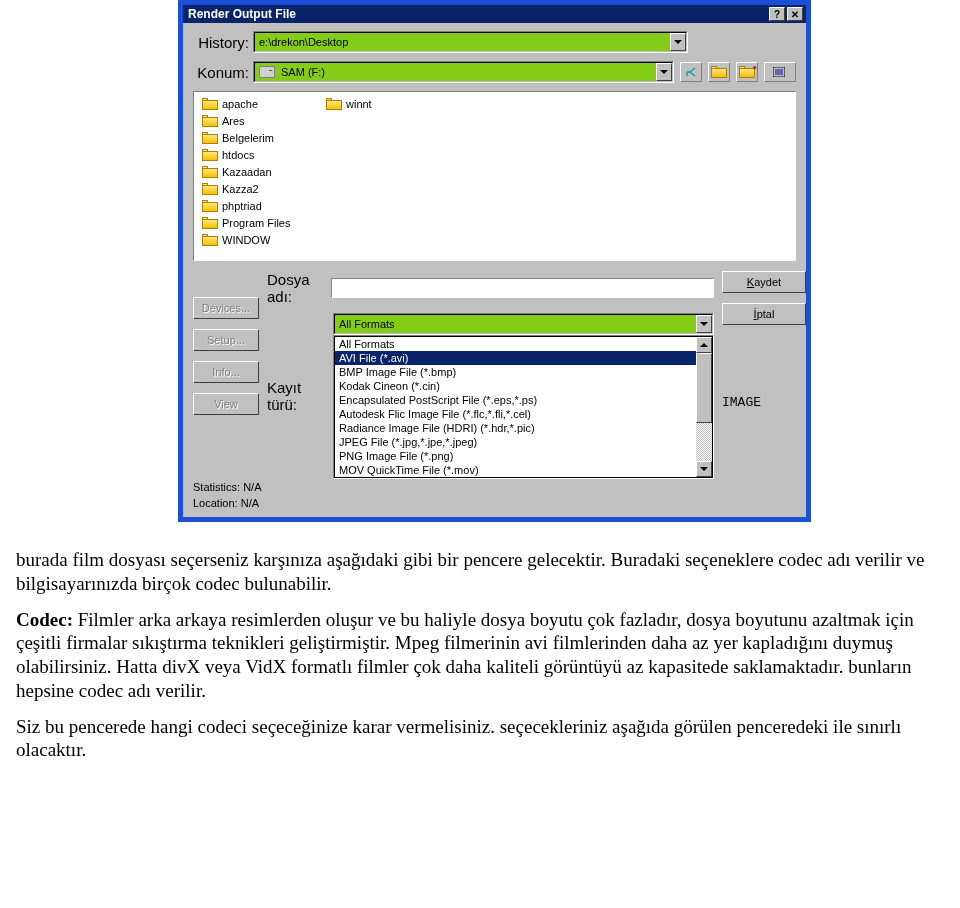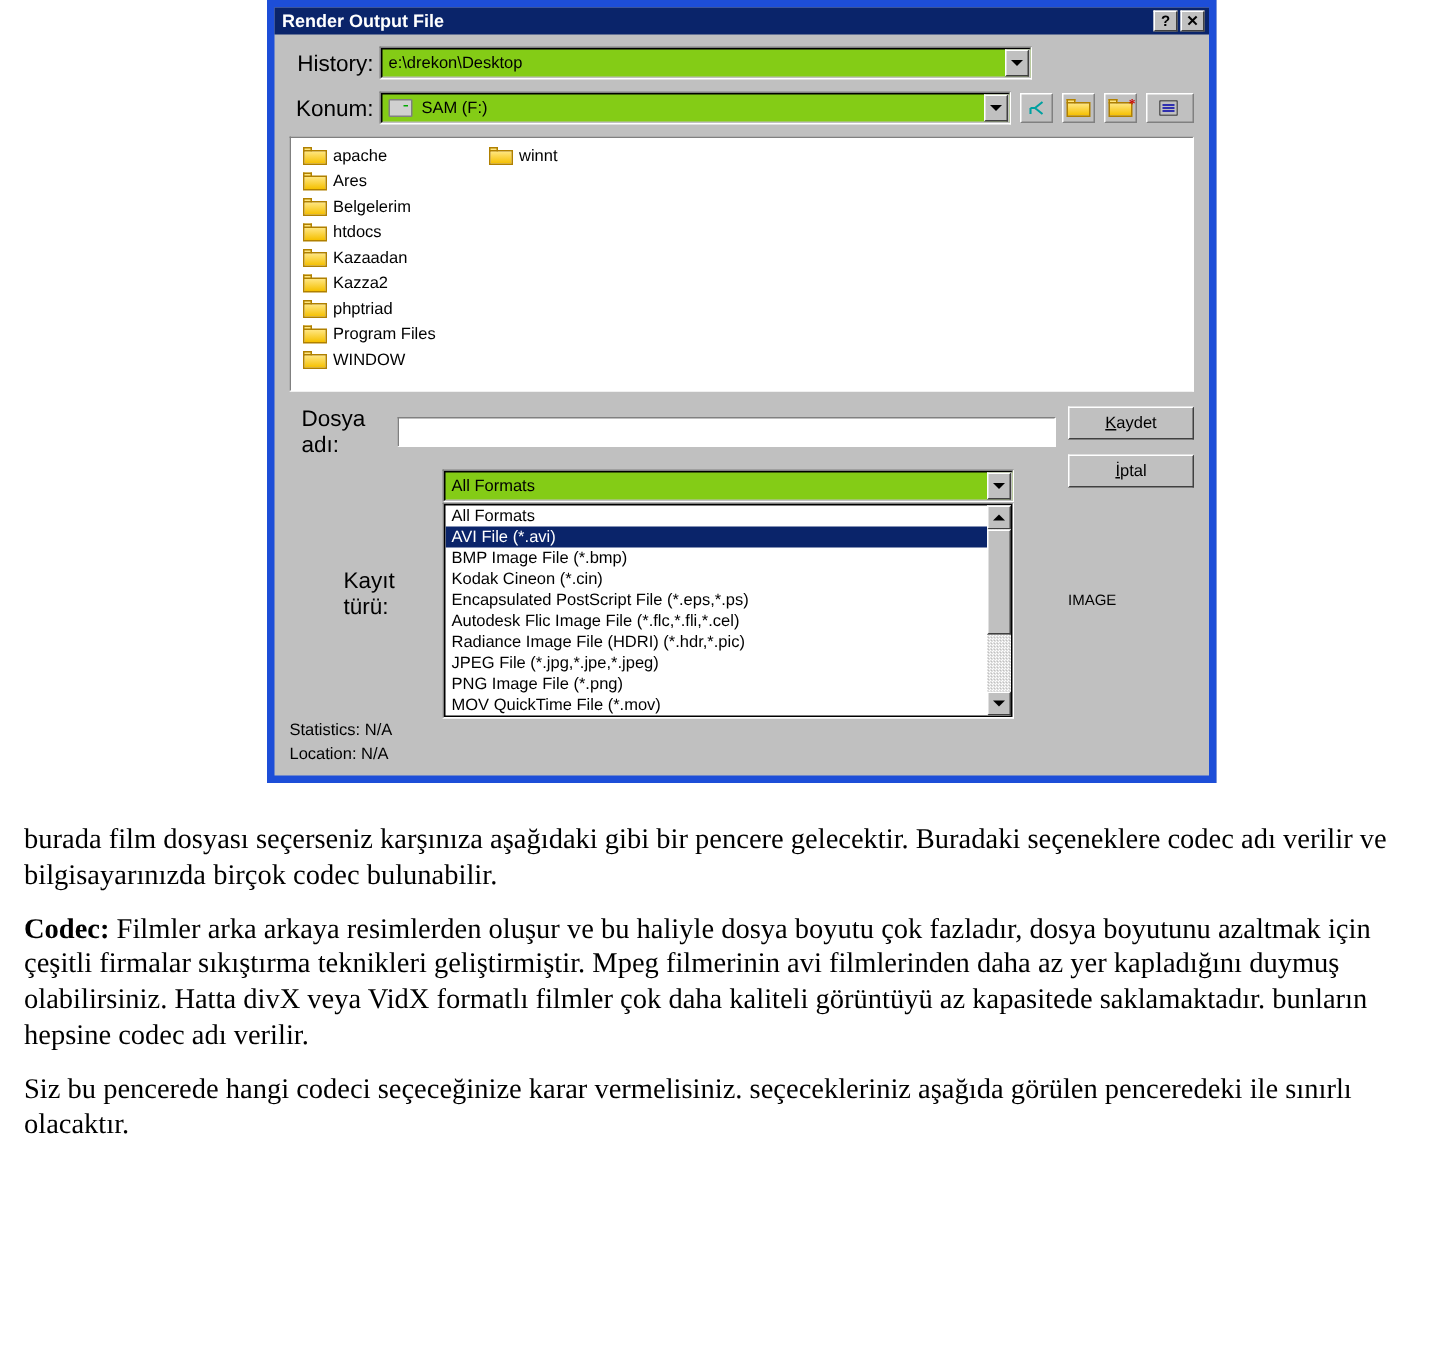--- a/index.html
+++ b/index.html
@@ -5,21 +5,21 @@
   * { box-sizing: border-box; }
   body {
     margin: 0;
     background: #ffffff;
     font-family: "Times New Roman", serif;
     font-size: 18px;
     color: #000;
   }
   .page { width: 960px; }
   .dialog-wrap { padding: 0 0 14px 178px; }
-  .ms-sans { font-family: Liberation Sans, sans-serif; font-size: 10px; }
+  .ms-sans { font-family: Liberation Mono, monospace; font-size: 13px; }
   .dialog {
     width: 633px;
     border: 5px solid #1d4ed8;
     background: #c0c0c0;
   }
   .titlebar {
     background: #0a246a;
     color: #fff;
     font-family: Tahoma, Arial, sans-serif;
     font-size: 12px;
@@ -351,29 +351,37 @@
                 <span class="tab"></span>
                 <span class="body"></span>
               </span>
               <span>winnt</span>
             </div>
           </div>
 
         <div style="height:10px"></div>
 
         <div class="mainlower">
+          <div class="leftcol">
+            <div id="leftbtns">
+                <div class="raised-btn disabled">Devices...</div>
+                <div class="raised-btn disabled">Setup...</div>
+                <div class="raised-btn disabled">Info...</div>
+                <div class="raised-btn disabled">View</div>
+              </div>
+          </div>
           <div class="midcol">
             <div class="row">
               <div class="label" style="width:64px;text-align:left;">Dosya adı:</div>
               <div class="input-sunken" style="flex:1;height:20px;">
                 <span></span>
               </div>
             </div>
             <div class="row" style="margin-bottom:0;">
-              <div class="label" style="width:66px;text-align:left;margin-left:28px;">Kayıt türü:</div>
+              <div class="label" style="width:66px;text-align:left;">Kayıt türü:</div>
               <div style="flex:1;">
                 <div class="combo" style="width:381px;">
                   <div class="combo-inner">
                     <span class="combo-text">All Formats</span>
                     <span class="combo-btn">
                         <span class="tri"></span>
                       </span>
                   </div>
                 </div>
                 <div class="dropdown-list">

